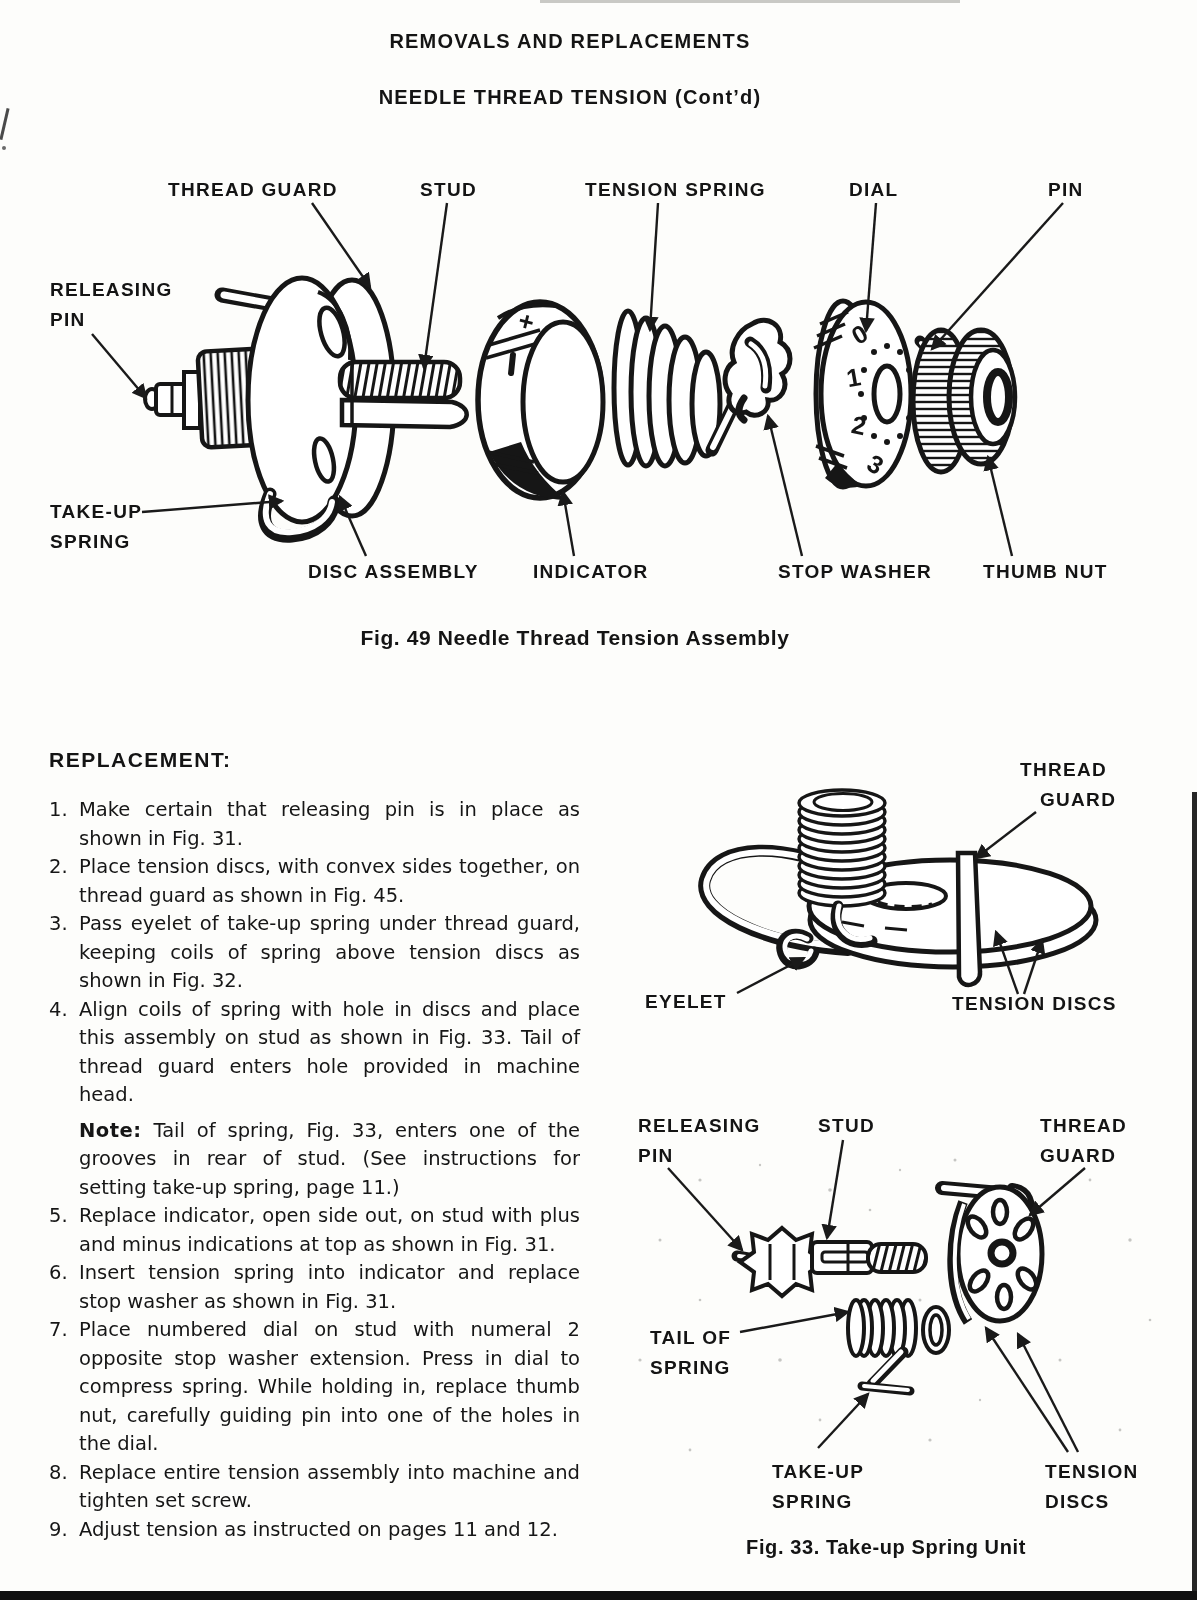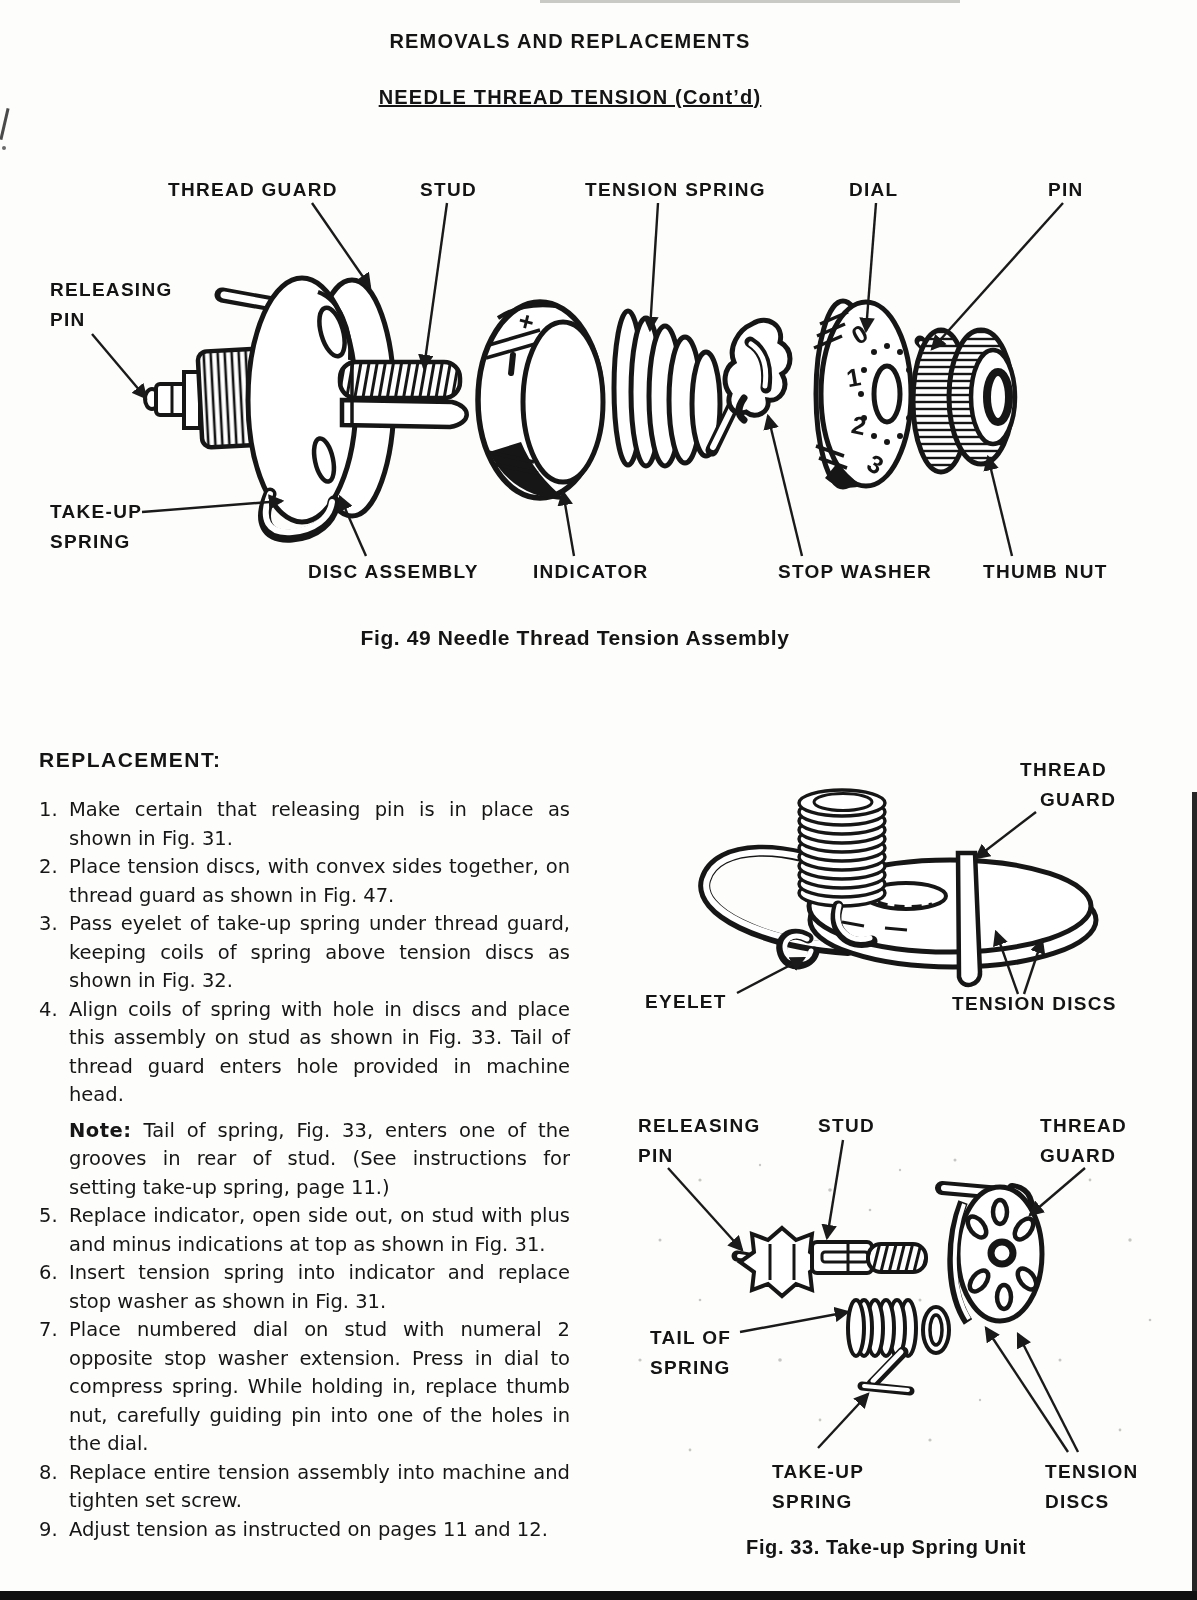--- a/index.html
+++ b/index.html
@@ -14,21 +14,21 @@
     position:absolute; left:0; width:1140px; text-align:center;
     font-family:"Liberation Sans",sans-serif;
     font-weight:bold; font-size:20px; letter-spacing:1.2px; color:#141414;
   }
   .fcapd{
     position:absolute; font-family:"Liberation Sans",sans-serif;
     font-weight:bold; font-size:20px; letter-spacing:0.6px; color:#141414;
     text-align:center;
   }
   .steps{
-    position:absolute; left:39px; top:748px; width:531px;
+    position:absolute; left:49px; top:748px; width:531px;
   }
   .steps h2{
     margin:0 0 24px 0; font-family:"Liberation Sans",sans-serif;
     font-size:21px; letter-spacing:1.5px; font-weight:bold; color:#141414;
   }
   .step{ display:flex; font-size:19.5px; line-height:28.5px; }
   .step .num{ width:30px; flex:0 0 30px; }
   .step .body{ flex:1; text-align:justify; }
   .note{ margin-top:7px; }
   .note b{ letter-spacing:0.5px; }
@@ -55,21 +55,21 @@
 </head>
 <body>
 
 <div class="page">
 
   <div class="topsmudge"></div>
   <div class="scratch"></div>
   <div class="scratchdot"></div>
 
   <div class="ctitle" style="top:30px;">REMOVALS AND REPLACEMENTS</div>
-  <div class="ctitle" style="top:86px;text-decoration:underline;">NEEDLE THREAD TENSION (Cont’d)</div>
+  <div class="ctitle" style="top:86px;">NEEDLE THREAD TENSION (Cont’d)</div>
 
   <svg style="position:absolute;left:0;top:150px;" width="1197" height="470" viewBox="0 150 1197 470">
     <defs>
       <marker id="ah1" viewBox="0 0 10 10" refX="8.5" refY="5" markerWidth="6.5" markerHeight="6.5" orient="auto-start-reverse">
         <path d="M0,0 L10,5 L0,10 z" fill="#1a1a1a"></path>
       </marker>
       <pattern id="thrA" patternUnits="userSpaceOnUse" width="8" height="60" patternTransform="rotate(10)">
         <rect width="8" height="60" fill="#fff"></rect>
           <line x1="2.5" y1="0" x2="2.5" y2="60" stroke="#161616" stroke-width="3"></line>
       </pattern>
@@ -213,21 +213,21 @@
 
   <div class="steps">
     <h2>REPLACEMENT:</h2>
 
     <div class="step">
       <span class="num">1.</span>
       <div class="body">Make certain that releasing pin is in place as shown in Fig. 31.</div>
     </div>
     <div class="step">
       <span class="num">2.</span>
-      <div class="body">Place tension discs, with convex sides together, on thread guard as shown in Fig. 47.</div>
+      <div class="body">Place tension discs, with convex sides together, on thread guard as shown in Fig. 45.</div>
     </div>
     <div class="step">
       <span class="num">3.</span>
       <div class="body">Pass eyelet of take-up spring under thread guard, keeping coils of spring above tension discs as shown in Fig. 32.</div>
     </div>
     <div class="step">
       <span class="num">4.</span>
       <div class="body">
         <span>Align coils of spring with hole in discs and place this assembly on stud as shown in Fig. 33. Tail of thread guard enters hole provided in machine head.</span>
         <div class="note"><b>Note:</b><span> Tail of spring, Fig. 33, enters one of the grooves in rear of stud. (See instructions for setting take-up spring, page 11.)</span></div>

